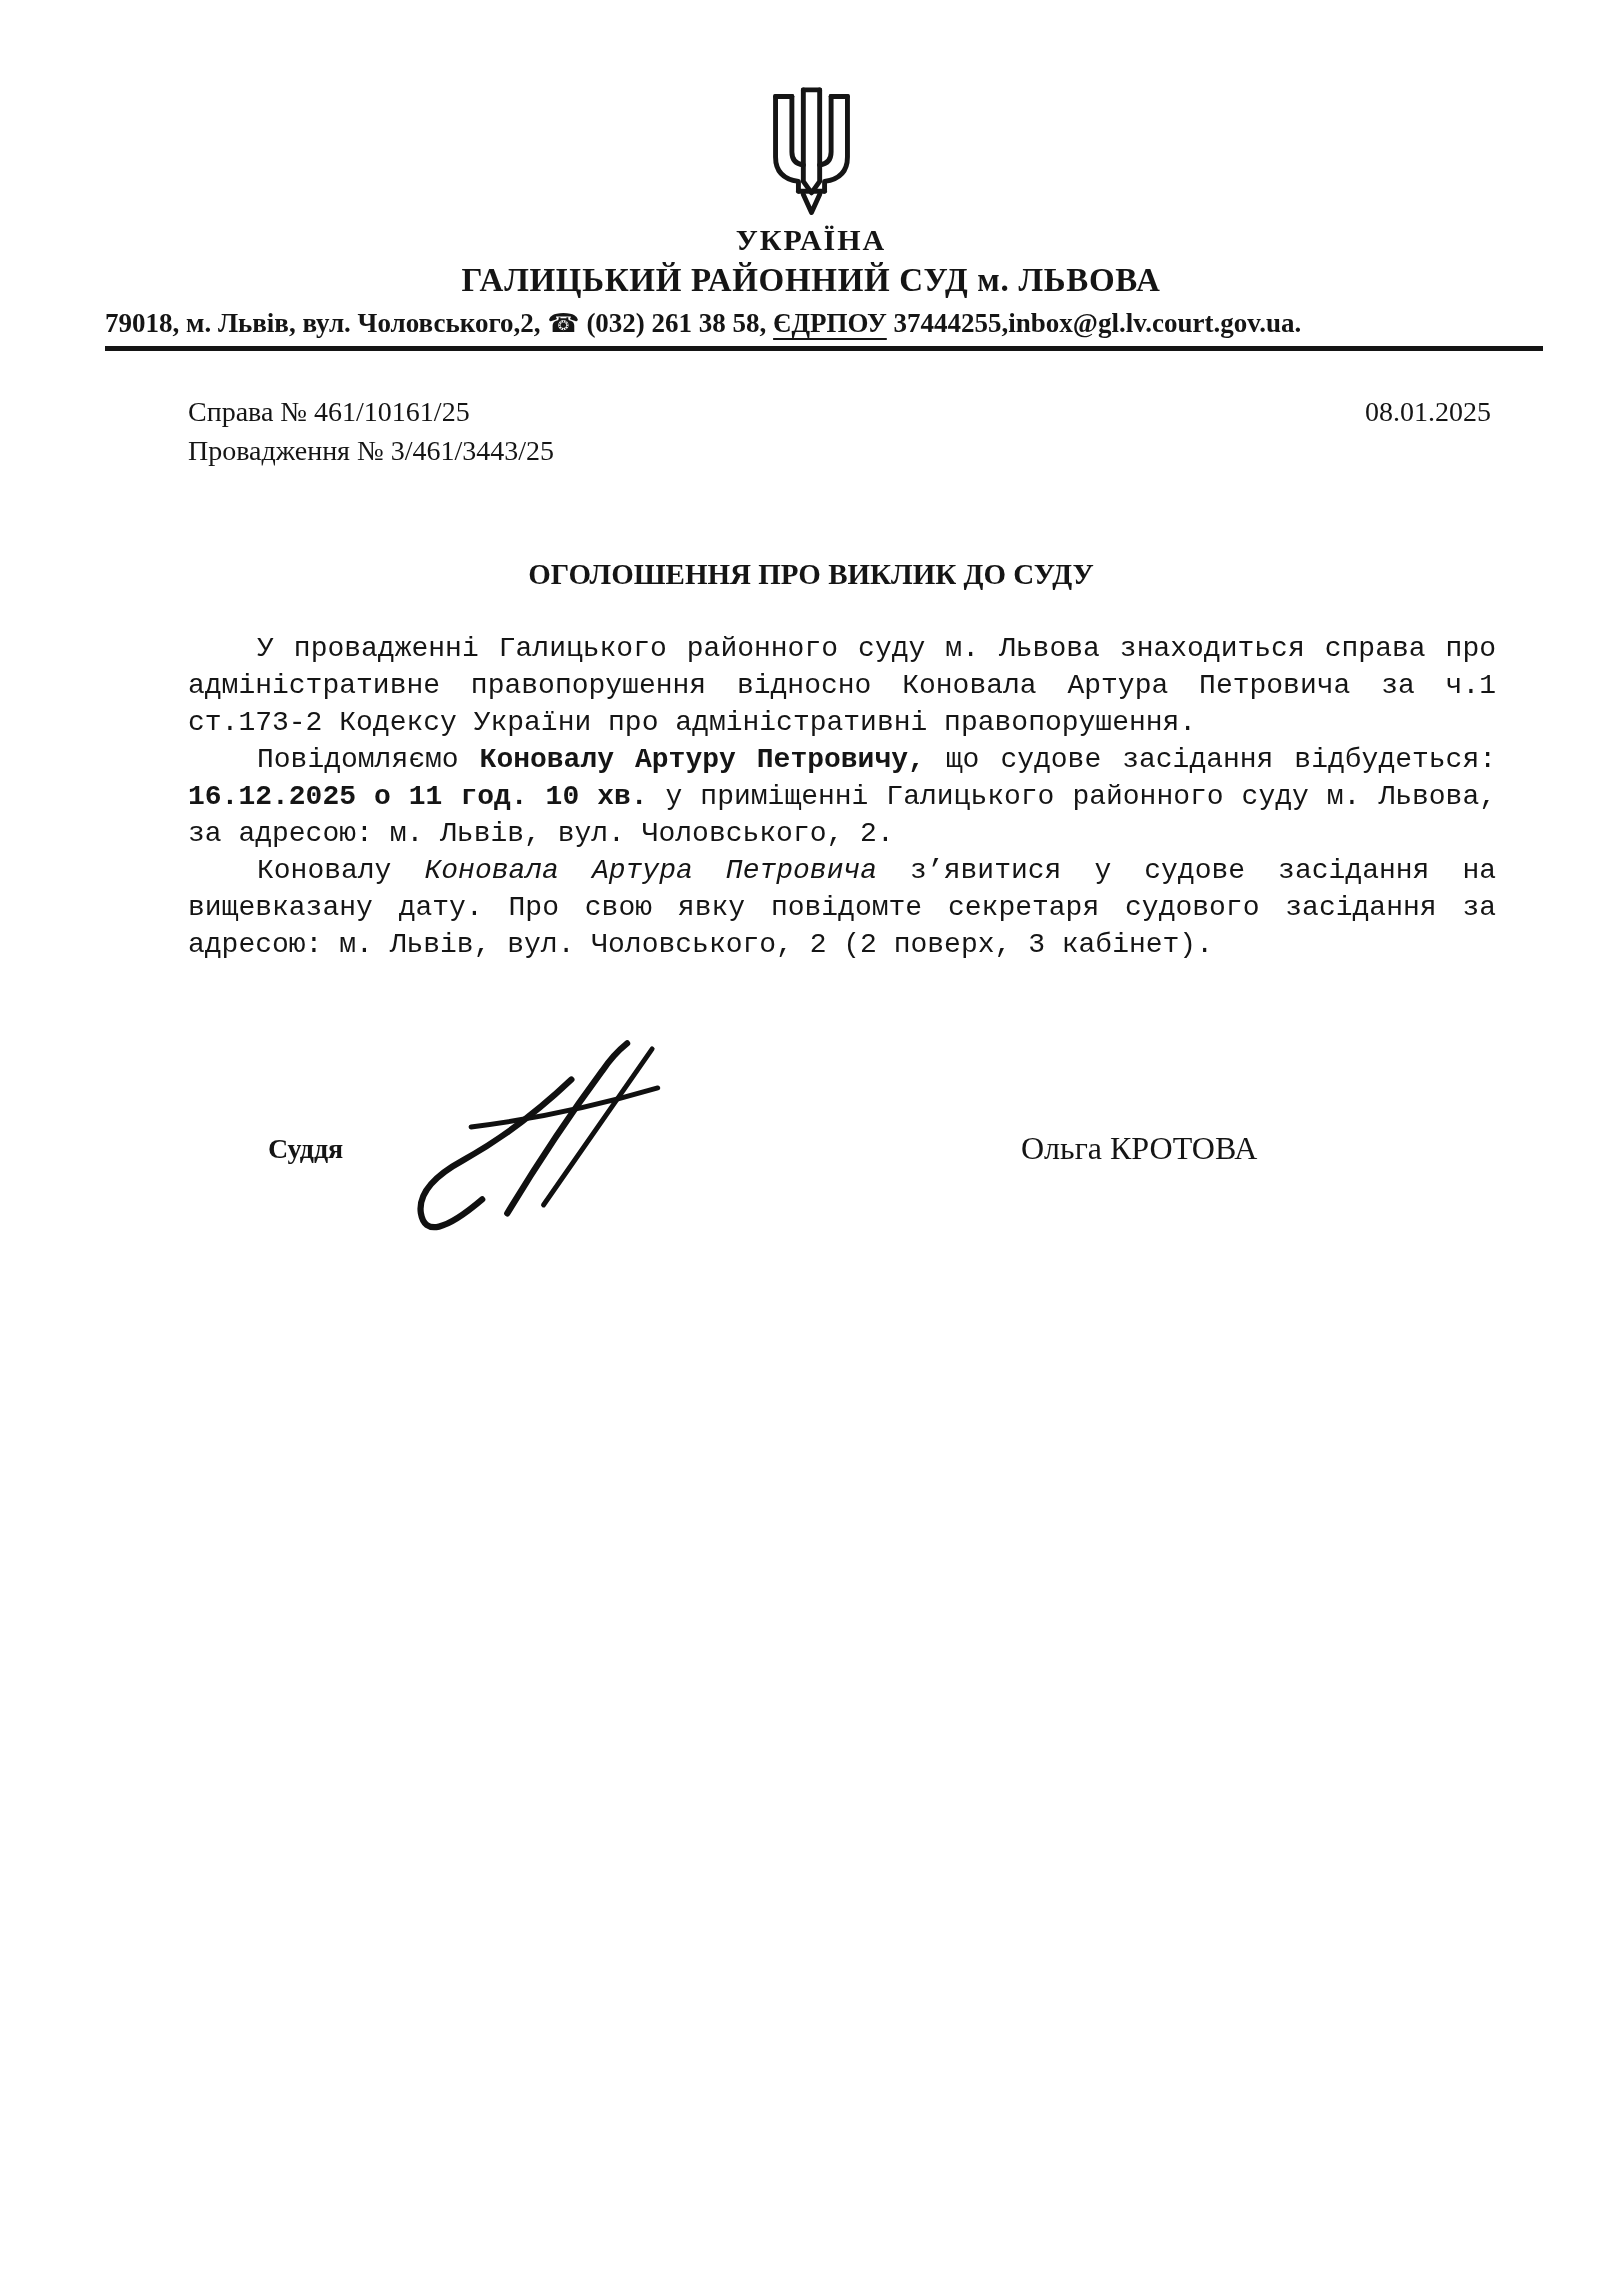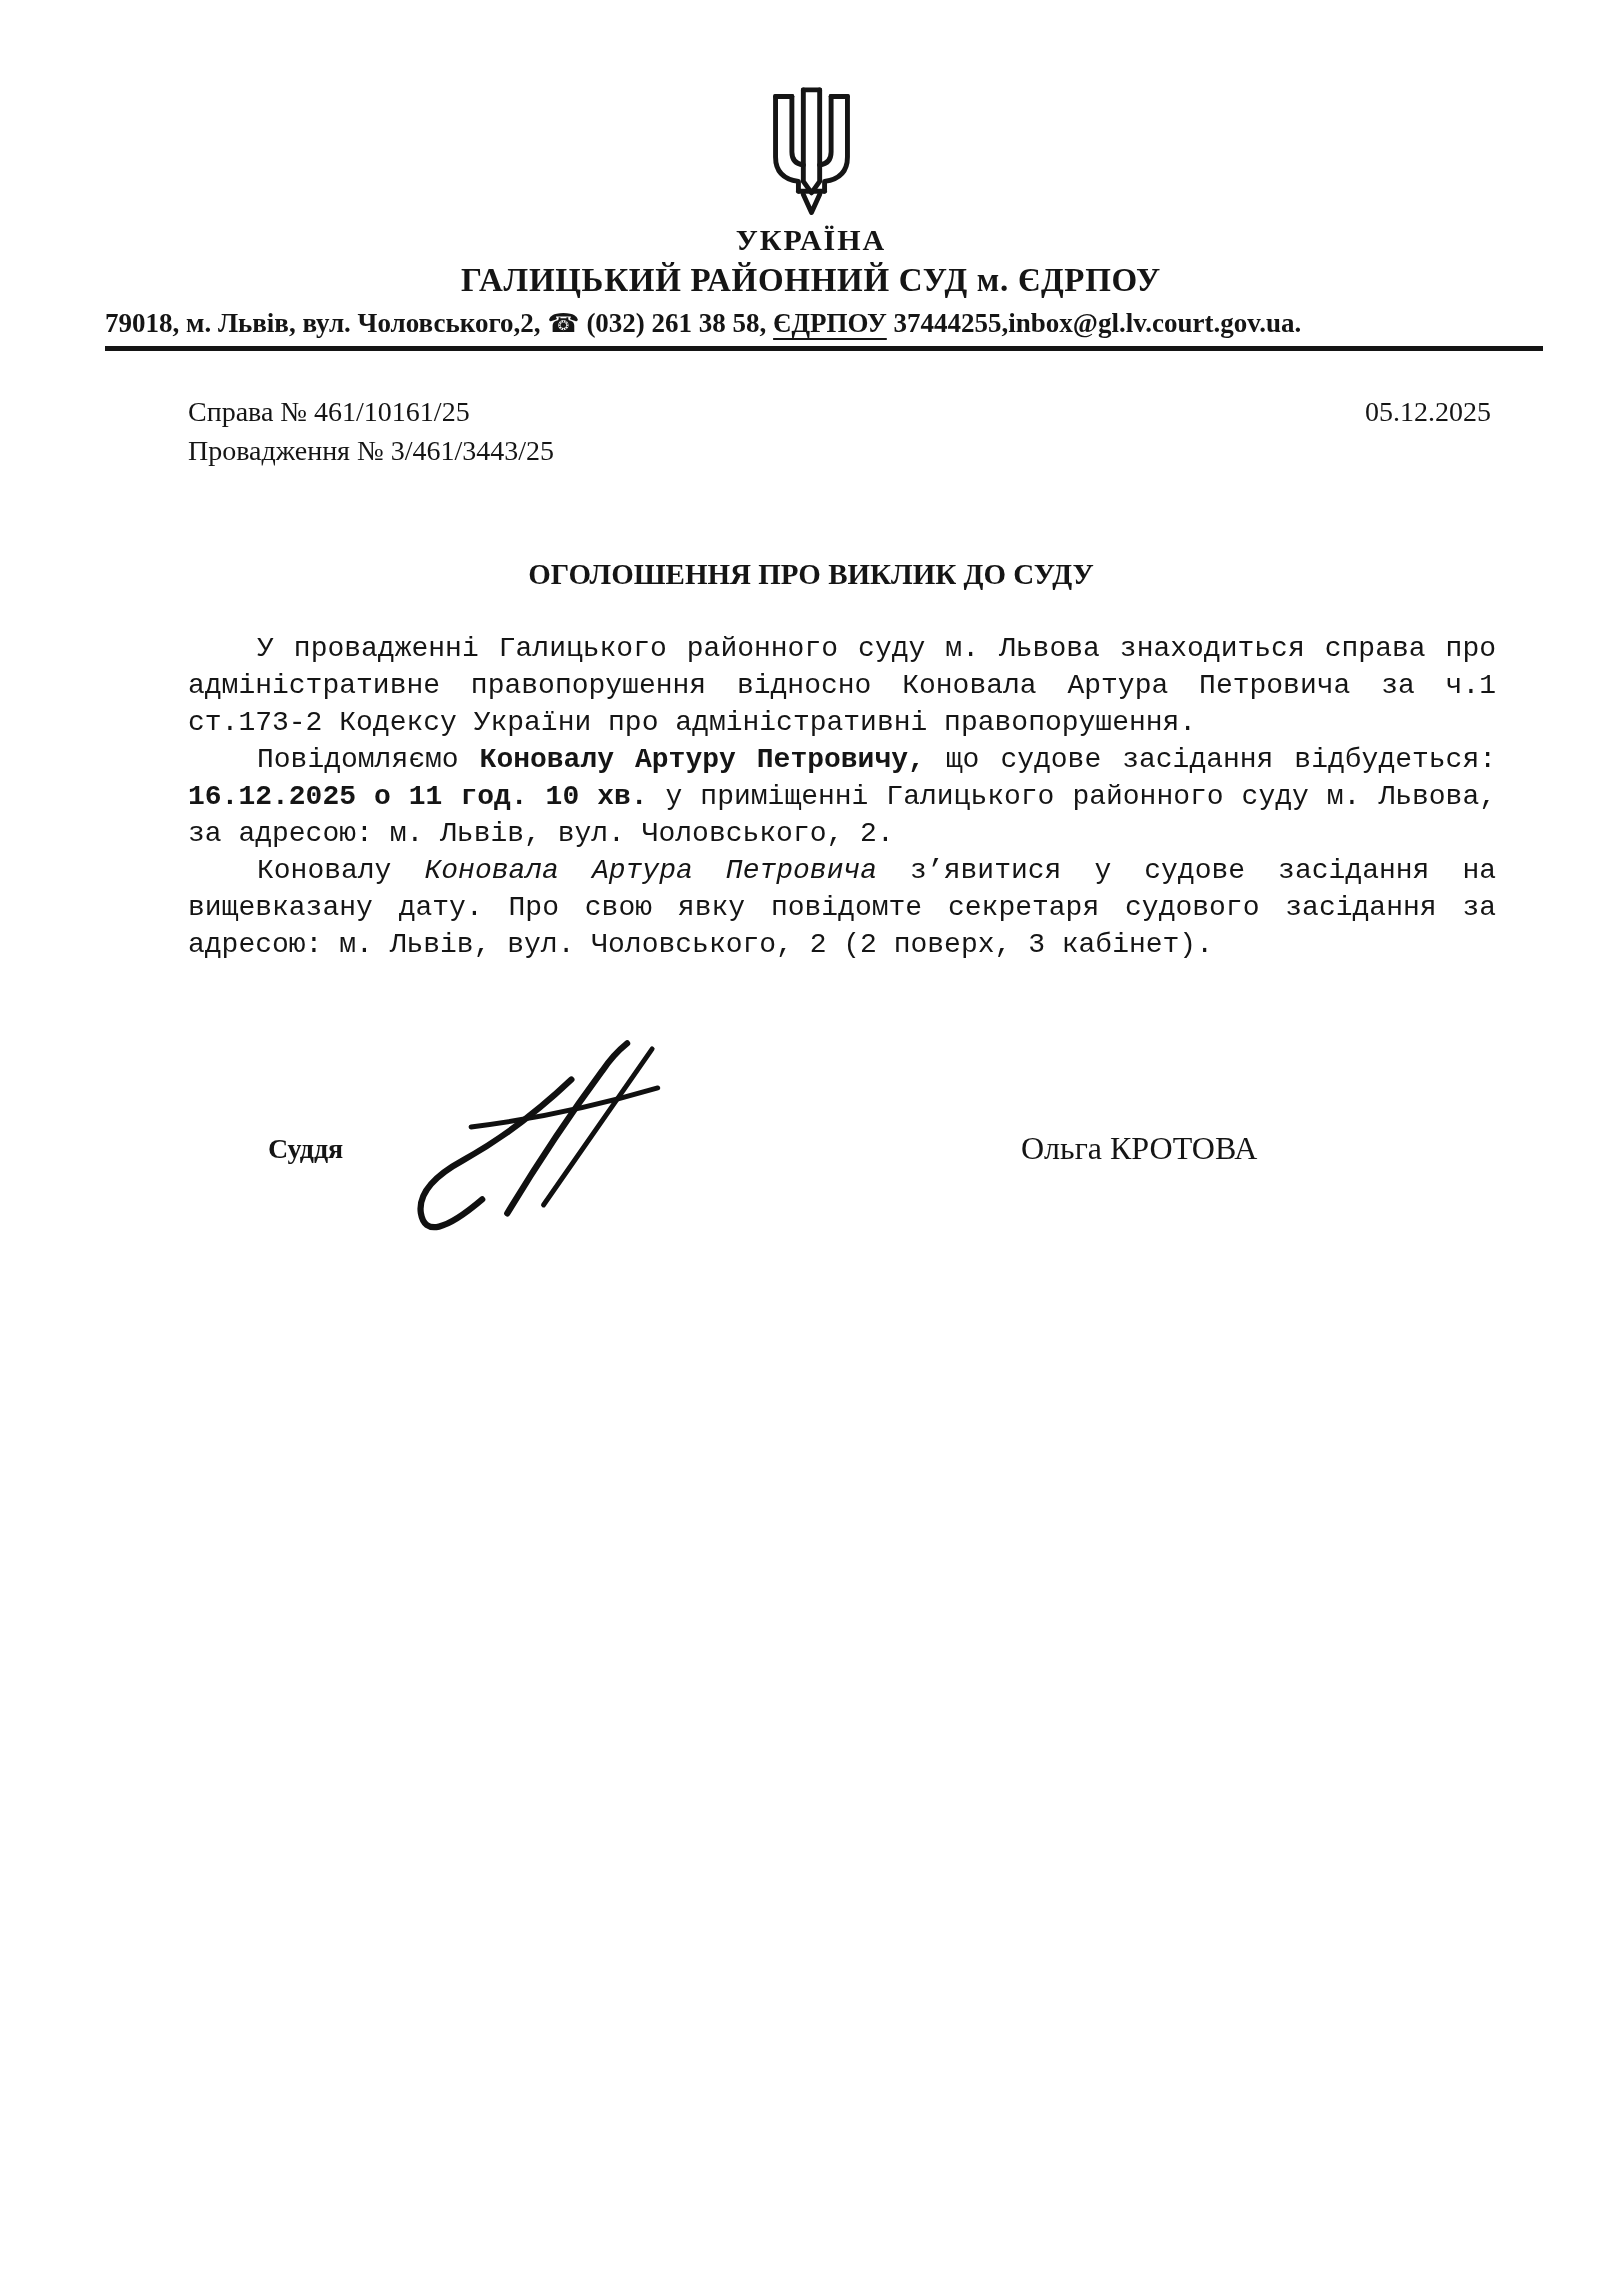--- a/index.html
+++ b/index.html
@@ -129,32 +129,32 @@
         <path d="M84 14 h20"></path>
         <path d="M50 6 h20"></path>
         <path d="M44 130 h32"></path>
         <path d="M50 134 l10 22 10 -22"></path>
       </g>
     </svg>
   </div>
 
   <div class="country">УКРАЇНА</div>
 
-  <div class="court-name">ГАЛИЦЬКИЙ РАЙОННИЙ СУД м. ЄДРПОУ</div>
+  <div class="court-name">ГАЛИЦЬКИЙ РАЙОННИЙ СУД м. ЛЬВОВА</div>
 
   <div class="contact-line"><span>79018,  м. Львів,  вул. Чоловського,2, </span><span class="phone-icon">☎</span><span> (032) 261 38 58, </span><span class="edrpou">ЄДРПОУ</span><span> 37444255,inbox@gl.lv.court.gov.ua.</span></div>
 
   <div class="rule"></div>
 
   <div class="meta-row">
     <div>
       <div>Справа № 461/10161/25</div>
       <div>Провадження № 3/461/3443/25</div>
     </div>
-    <div>05.12.2025</div>
+    <div>08.01.2025</div>
   </div>
 
   <div class="doc-title">ОГОЛОШЕННЯ ПРО ВИКЛИК ДО СУДУ</div>
 
   <div class="content">
     <p class="body-p"><span>У провадженні Галицького районного суду м. Львова знаходиться справа про адміністративне правопорушення відносно Коновала Артура Петровича за ч.1 ст.173-2 Кодексу України про адміністративні правопорушення.</span></p>
     <p class="body-p"><span>Повідомляємо </span><span class="b">Коновалу Артуру Петровичу,</span><span> що судове засідання відбудеться: </span><span class="b">16.12.2025 о 11 год. 10 хв.</span><span> у приміщенні Галицького районного суду м. Львова, за адресою: м. Львів, вул. Чоловського, 2.</span></p>
     <p class="body-p"><span>Коновалу </span><span class="i">Коновала Артура Петровича</span><span> з’явитися у судове засідання на вищевказану дату. Про свою явку повідомте секретаря судового засідання за адресою: м. Львів, вул. Чоловського, 2 (2 поверх, 3 кабінет).</span></p>
   </div>
 

